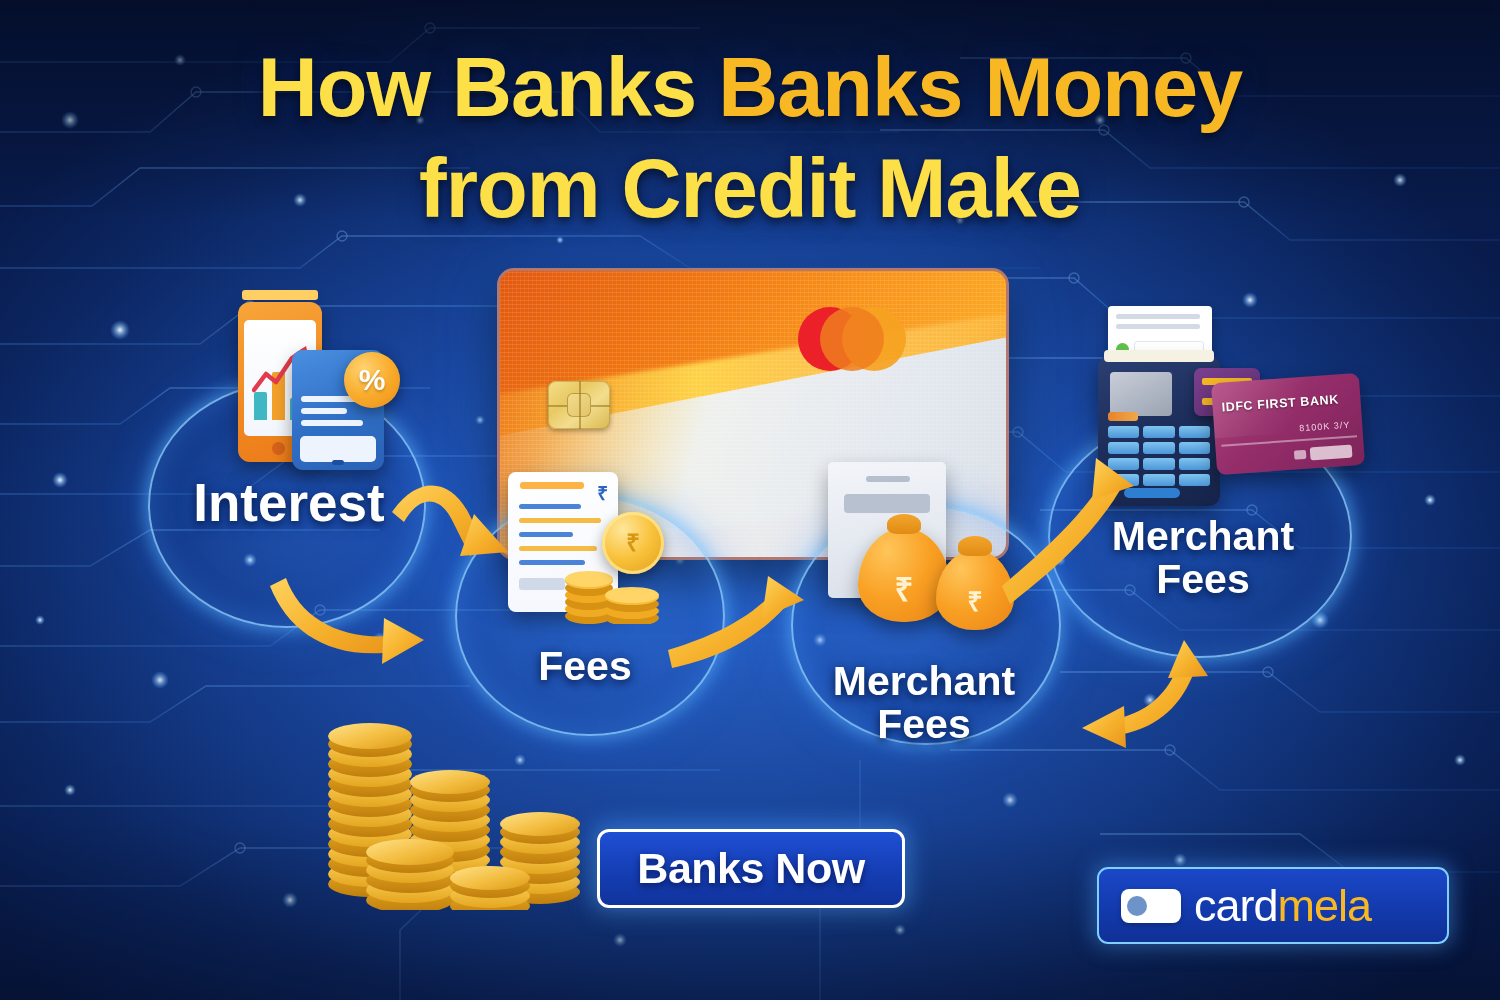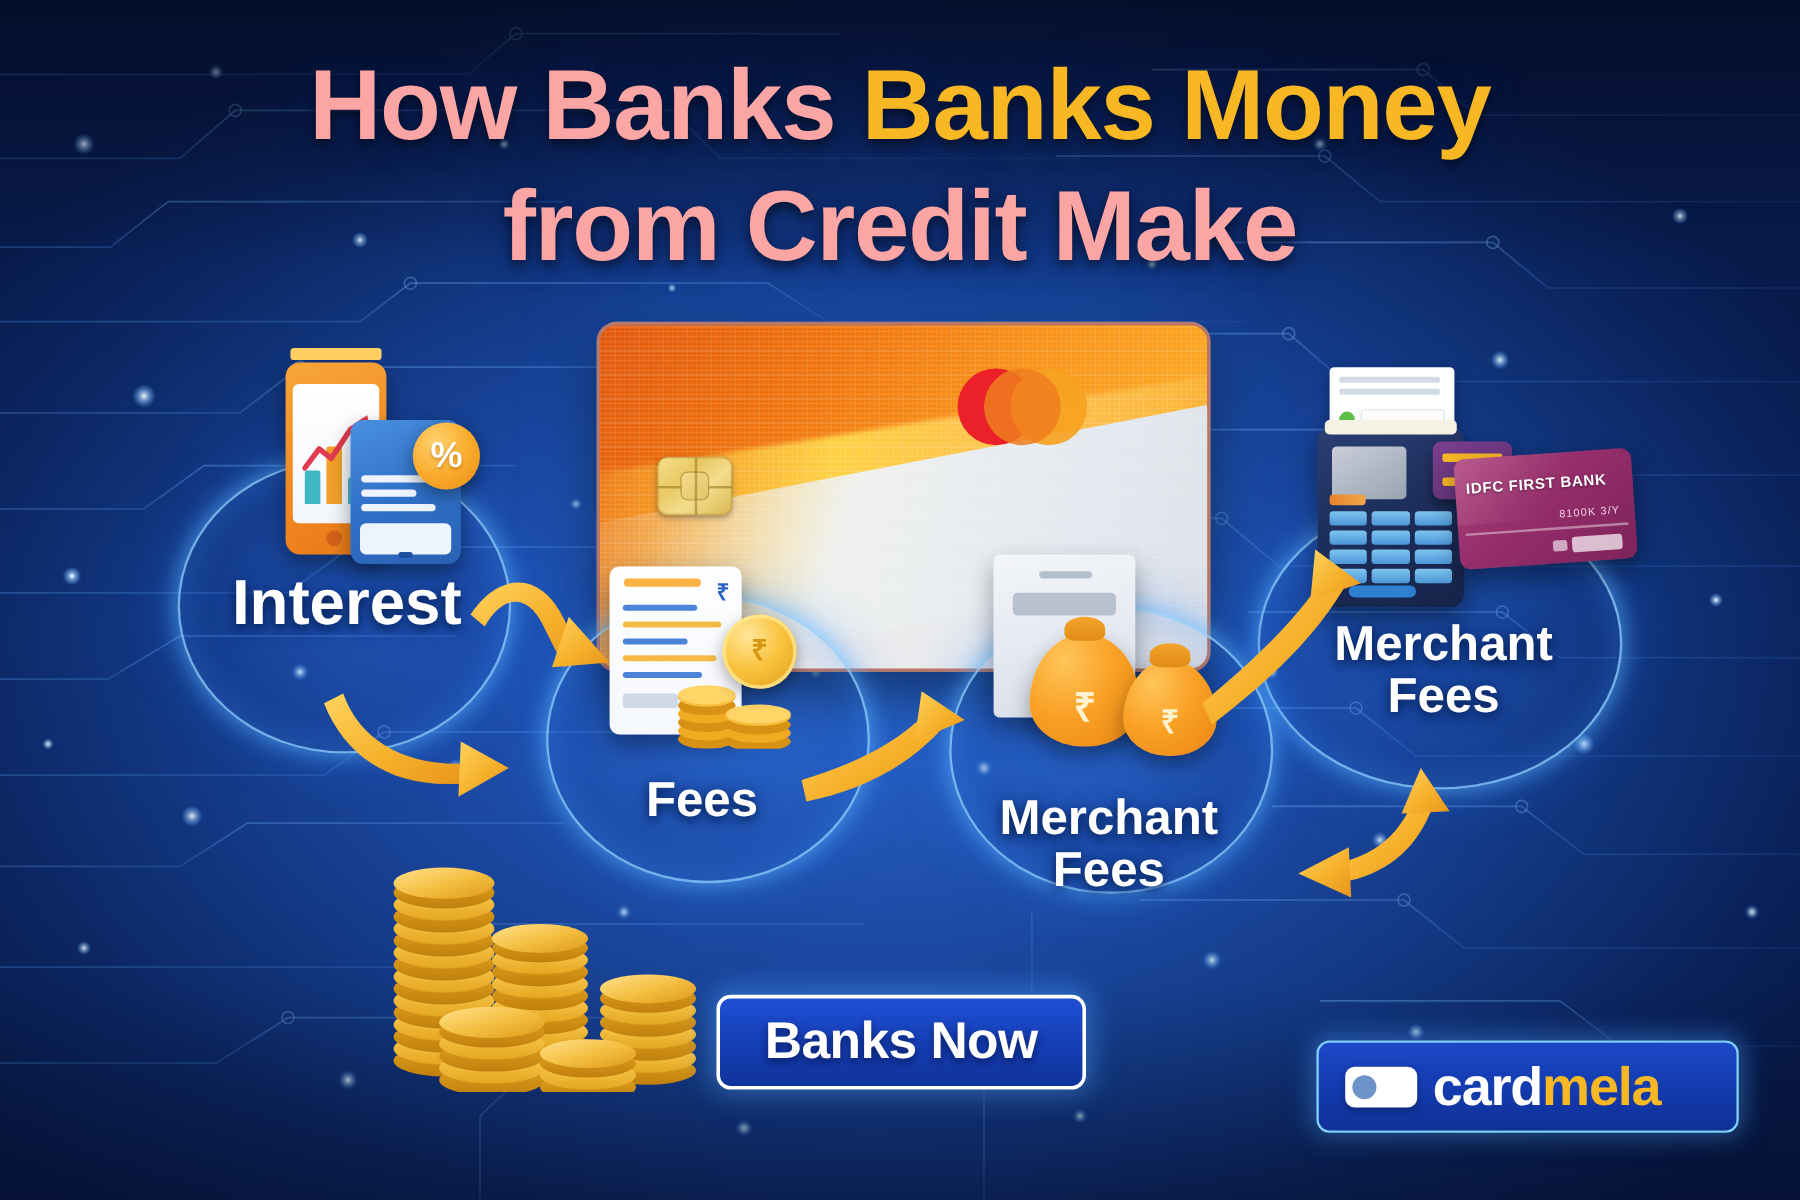--- a/index.html
+++ b/index.html
@@ -33,21 +33,21 @@
     position:absolute; left:0; top:46px; width:1500px; text-align:center;
     z-index:40; pointer-events:none;
   }
   .title-line {
     font-weight:bold; letter-spacing:-1px;
     line-height:1.0;
     text-shadow:0 4px 10px rgba(0,0,0,.55), 0 0 26px rgba(10,30,90,.8);
   }
   .title-line1 { font-size:83px; }
   .title-line2 { font-size:83px; margin-top:18px; }
-  .t-white { color:#fca5a5; }
+  .t-white { color:#fde047; }
   .t-gold  { color:#F8B824; }
 
   
   .hero-card {
     position:absolute; left:497px; top:268px; width:512px; height:292px;
     border-radius:17px; z-index:14;
     background:#e05a12;
     box-shadow:0 20px 48px rgba(0,0,0,.48), 0 0 70px rgba(40,120,240,.30);
     overflow:hidden;
     border:3px solid rgba(110,170,255,.38);
@@ -289,21 +289,21 @@
     display:flex; align-items:center; padding-left:22px; gap:13px; cursor:pointer;
   }
   .logo-mark {
     width:60px; height:34px; border-radius:8px; background:#ffffff; position:relative; flex:none;
     box-shadow:0 2px 5px rgba(0,0,0,.25);
   }
   .logo-mark::before {
     content:""; position:absolute; left:6px; top:7px; width:20px; height:20px; border-radius:50%;
     background:#6d93c9;
   }
-  .logo-text { font-size:45px; font-weight:bold; letter-spacing:-1px; white-space:nowrap; }
+  .logo-text { font-size:45px; font-weight:normal; letter-spacing:-1px; white-space:nowrap; }
   .lg-card { color:#ffffff; }
   .lg-mela { color:#F8B824; }
 </style>
 </head>
 <body>
 
 <div class="stage">
 
   <div class="bg-base"></div>
 

